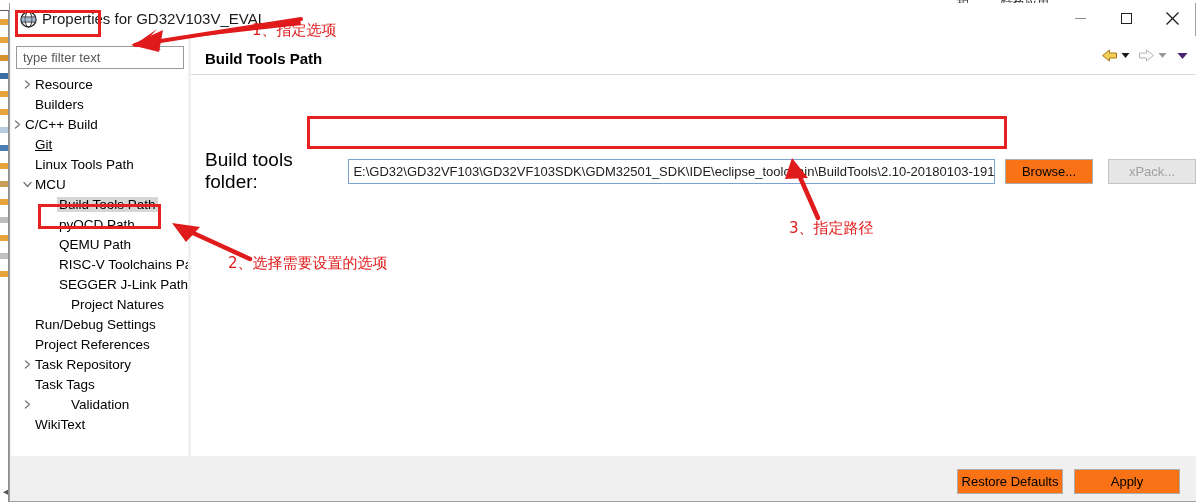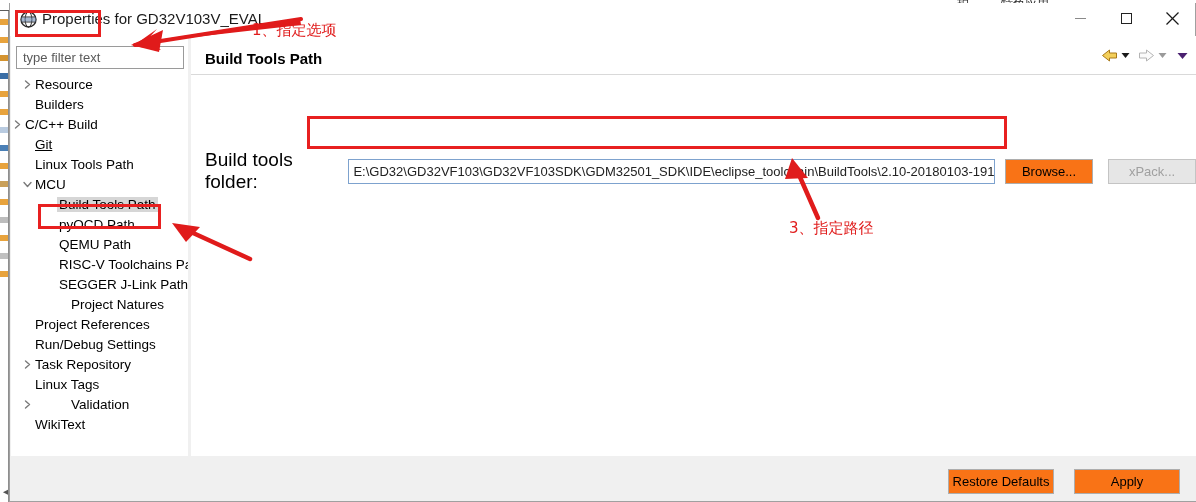--- a/index.html
+++ b/index.html
@@ -194,21 +194,21 @@
 
   
   .bottom-bar {
     position: absolute;
     left: 1px; top: 453px;
     width: 1185px; height: 45px;
     background: #f0f0f0;
   }
   .bottom-btns {
     position: absolute; right: 16px; top: 13px;
-    display: flex; gap: 20px;
+    display: flex; gap: 11px;
   }
   .btn.bottom { min-width: 106px; height: 25px; }
 
   
   .anno {
     position: absolute;
     color: #e01b1b;
     font-size: 15px;
     font-family: "DejaVu Sans", sans-serif;
     white-space: nowrap;
@@ -345,37 +345,37 @@
           <div class="tree-row" style="padding-left: 34px;">
             <span class="twisty"></span>
             <span class="tree-label">SEGGER J-Link Path</span>
           </div>
           <div class="tree-row" style="padding-left: 10px; gap: 36px;">
             <span class="twisty"></span>
             <span class="tree-label">Project Natures</span>
           </div>
           <div class="tree-row" style="padding-left: 10px;">
             <span class="twisty"></span>
+            <span class="tree-label">Run/Debug Settings</span>
+          </div>
+          <div class="tree-row" style="padding-left: 10px;">
+            <span class="twisty"></span>
             <span class="tree-label">Project References</span>
-          </div>
-          <div class="tree-row" style="padding-left: 10px;">
-            <span class="twisty"></span>
-            <span class="tree-label">Run/Debug Settings</span>
           </div>
           <div class="tree-row" style="padding-left: 10px;">
             <span class="twisty">
               <svg width="9" height="9" viewBox="0 0 9 9">
                 <path d="M2.5 1 L6.5 4.5 L2.5 8" fill="none" stroke="#7a7a7a" stroke-width="1.4" stroke-linecap="round" stroke-linejoin="round"></path>
               </svg>
             </span>
             <span class="tree-label">Task Repository</span>
           </div>
           <div class="tree-row" style="padding-left: 10px;">
             <span class="twisty"></span>
-            <span class="tree-label">Linux Tags</span>
+            <span class="tree-label">Task Tags</span>
           </div>
           <div class="tree-row" style="padding-left: 10px; gap: 36px;">
             <span class="twisty">
               <svg width="9" height="9" viewBox="0 0 9 9">
                 <path d="M2.5 1 L6.5 4.5 L2.5 8" fill="none" stroke="#7a7a7a" stroke-width="1.4" stroke-linecap="round" stroke-linejoin="round"></path>
               </svg>
             </span>
             <span class="tree-label">Validation</span>
           </div>
           <div class="tree-row" style="padding-left: 10px;">
@@ -453,15 +453,16 @@
     <path d="M100 44 L30 12" stroke="#e01b1b" stroke-width="4.5" stroke-linecap="round"></path>
     <path d="M22 8 L50 12 L36 27 Z" fill="#e01b1b"></path>
   </svg>
 
   <svg class="arrow-svg" style="left:770px;top:152px;" width="70" height="72" viewBox="0 0 70 72">
     <path d="M48 66 L26 16" stroke="#e01b1b" stroke-width="4.5" stroke-linecap="round"></path>
     <path d="M22 6 L38 26 L15 27 Z" fill="#e01b1b"></path>
   </svg>
 
   <div class="anno anno-1">1、指定选项</div>
+  <div class="anno anno-2">2、选择需要设置的选项</div>
   <div class="anno anno-3">3、指定路径</div>
 
 </div>
 
 </body></html>

